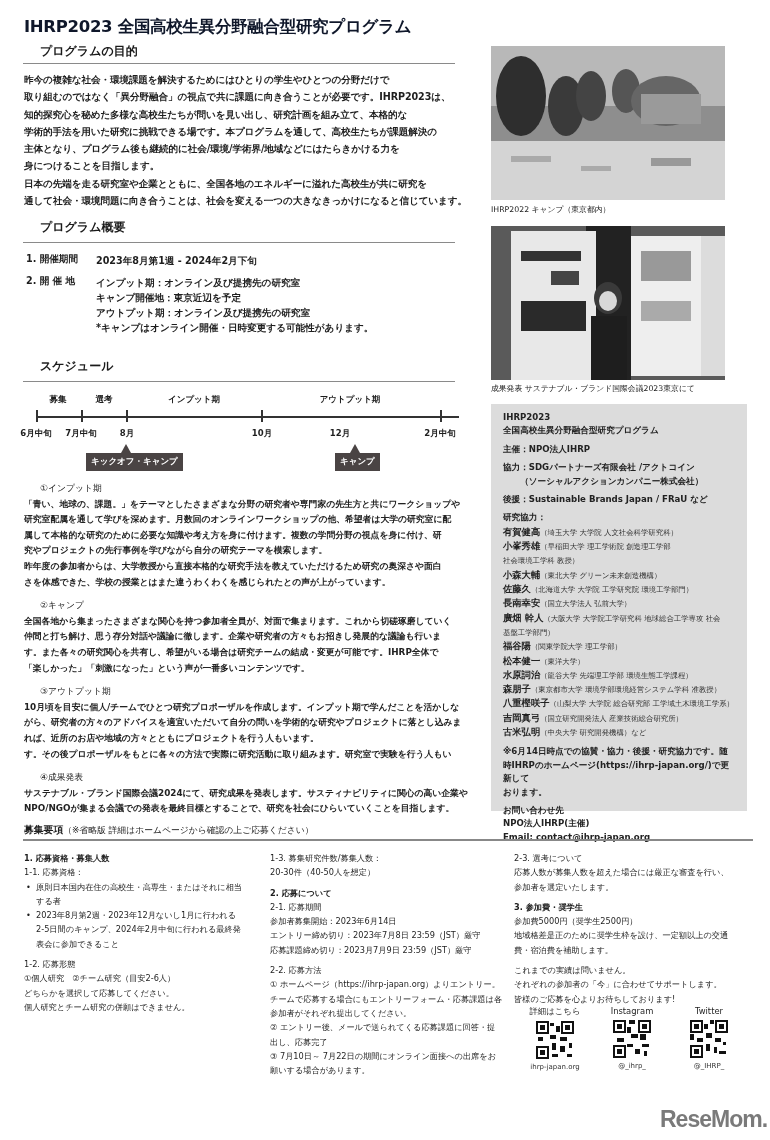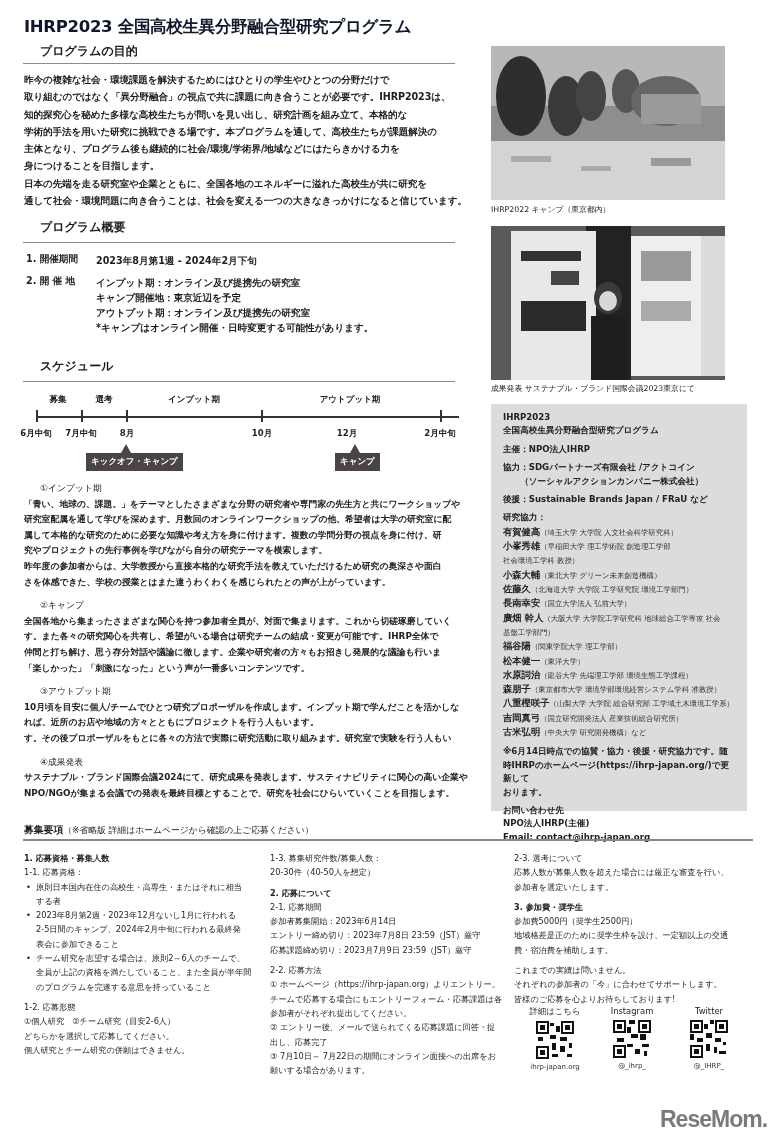--- a/index.html
+++ b/index.html
@@ -110,21 +110,21 @@
   <div class="tl-tick" style="left:237px"></div>
   <div class="tl-tick" style="left:416px"></div>
   <div class="tl-phase" style="left:34px">募集</div>
   <div class="tl-phase" style="left:80px">選考</div>
   <div class="tl-phase" style="left:170px">インプット期</div>
   <div class="tl-phase" style="left:326px">アウトプット期</div>
   <div class="tl-month" style="left:12px">6月中旬</div>
   <div class="tl-month" style="left:57px">7月中旬</div>
   <div class="tl-month" style="left:103px">8月</div>
   <div class="tl-month" style="left:238px">10月</div>
-  <div class="tl-month" style="left:323px">12月</div>
+  <div class="tl-month" style="left:316px">12月</div>
   <div class="tl-month" style="left:416px">2月中旬</div>
   <div class="tl-callout callout-kickoff" style="left:62px">キックオフ・キャンプ</div>
   <div class="tl-callout callout-camp" style="left:311px">キャンプ</div>
 </div>
 
 <div class="phases">
   <div class="phase-block">
     <div class="phase-title">①インプット期</div>
     <div class="phase-body">
       <div>「青い、地球の、課題。」をテーマとしたさまざまな分野の研究者や専門家の先生方と共にワークショップや</div>
@@ -132,29 +132,30 @@
       <div>属して本格的な研究のために必要な知識や考え方を身に付けます。複数の学問分野の視点を身に付け、研</div>
       <div>究やプロジェクトの先行事例を学びながら自分の研究テーマを模索します。</div>
       <div>昨年度の参加者からは、大学教授から直接本格的な研究手法を教えていただけるため研究の奥深さや面白</div>
       <div>さを体感できた、学校の授業とはまた違うわくわくを感じられたとの声が上がっています。</div>
     </div>
   </div>
   <div class="phase-block">
     <div class="phase-title">②キャンプ</div>
     <div class="phase-body">
       <div>全国各地から集まったさまざまな関心を持つ参加者全員が、対面で集まります。これから切磋琢磨していく</div>
+      <div>仲間と打ち解け、思う存分対話や議論に徹します。企業や研究者の方々もお招きし発展的な議論も行いま</div>
       <div>す。また各々の研究関心を共有し、希望がいる場合は研究チームの結成・変更が可能です。IHRP全体で</div>
-      <div>仲間と打ち解け、思う存分対話や議論に徹します。企業や研究者の方々もお招きし発展的な議論も行いま</div>
       <div>「楽しかった」「刺激になった」という声が一番多いコンテンツです。</div>
     </div>
   </div>
   <div class="phase-block">
     <div class="phase-title">③アウトプット期</div>
     <div class="phase-body">
       <div>10月頃を目安に個人/チームでひとつ研究プロポーザルを作成します。インプット期で学んだことを活かしな</div>
+      <div>がら、研究者の方々のアドバイスを適宜いただいて自分の問いを学術的な研究やプロジェクトに落とし込みま</div>
       <div>れば、近所のお店や地域の方々とともにプロジェクトを行う人もいます。</div>
       <div>す。その後プロポーザルをもとに各々の方法で実際に研究活動に取り組みます。研究室で実験を行う人もい</div>
     </div>
   </div>
   <div class="phase-block">
     <div class="phase-title">④成果発表</div>
     <div class="phase-body">
       <div>サステナブル・ブランド国際会議2024にて、研究成果を発表します。サスティナビリティに関心の高い企業や</div>
       <div>NPO/NGOが集まる会議での発表を最終目標とすることで、研究を社会にひらいていくことを目指します。</div>
     </div>
@@ -249,25 +250,20 @@
   <div>1-1. 応募資格：</div>
   <div class="bul">
     <div>原則日本国内在住の高校生・高専生・またはそれに相当</div>
     <div>する者</div>
   </div>
   <div class="bul">
     <div>2023年8月第2週・2023年12月ないし1月に行われる</div>
     <div>2-5日間のキャンプ、2024年2月中旬に行われる最終発</div>
     <div>表会に参加できること</div>
   </div>
-  <div class="bul">
-    <div>チーム研究を志望する場合は、原則2～6人のチームで、</div>
-    <div>全員が上記の資格を満たしていること、また全員が半年間</div>
-    <div>のプログラムを完遂する意思を持っていること</div>
-  </div>
   <div class="gap"></div>
   <div>1-2. 応募形態</div>
   <div>①個人研究　②チーム研究（目安2-6人）</div>
   <div>どちらかを選択して応募してください。</div>
   <div>個人研究とチーム研究の併願はできません。</div>
 </div>
 
 <div class="col" style="left:270px;width:236px">
   <div>1-3. 募集研究件数/募集人数：</div>
   <div>20-30件（40-50人を想定）</div>

